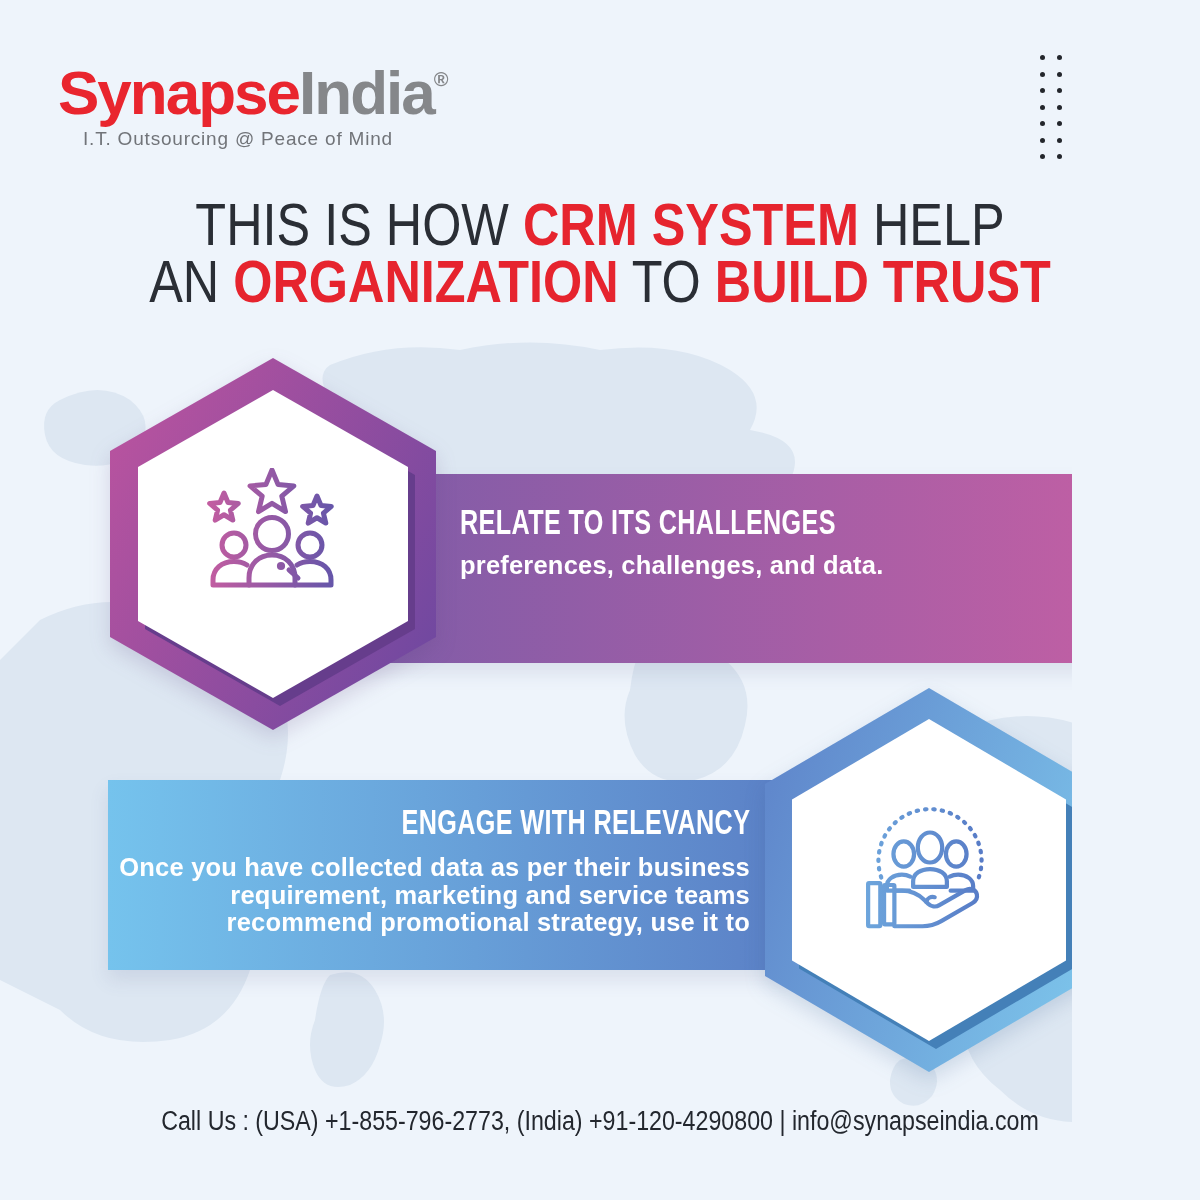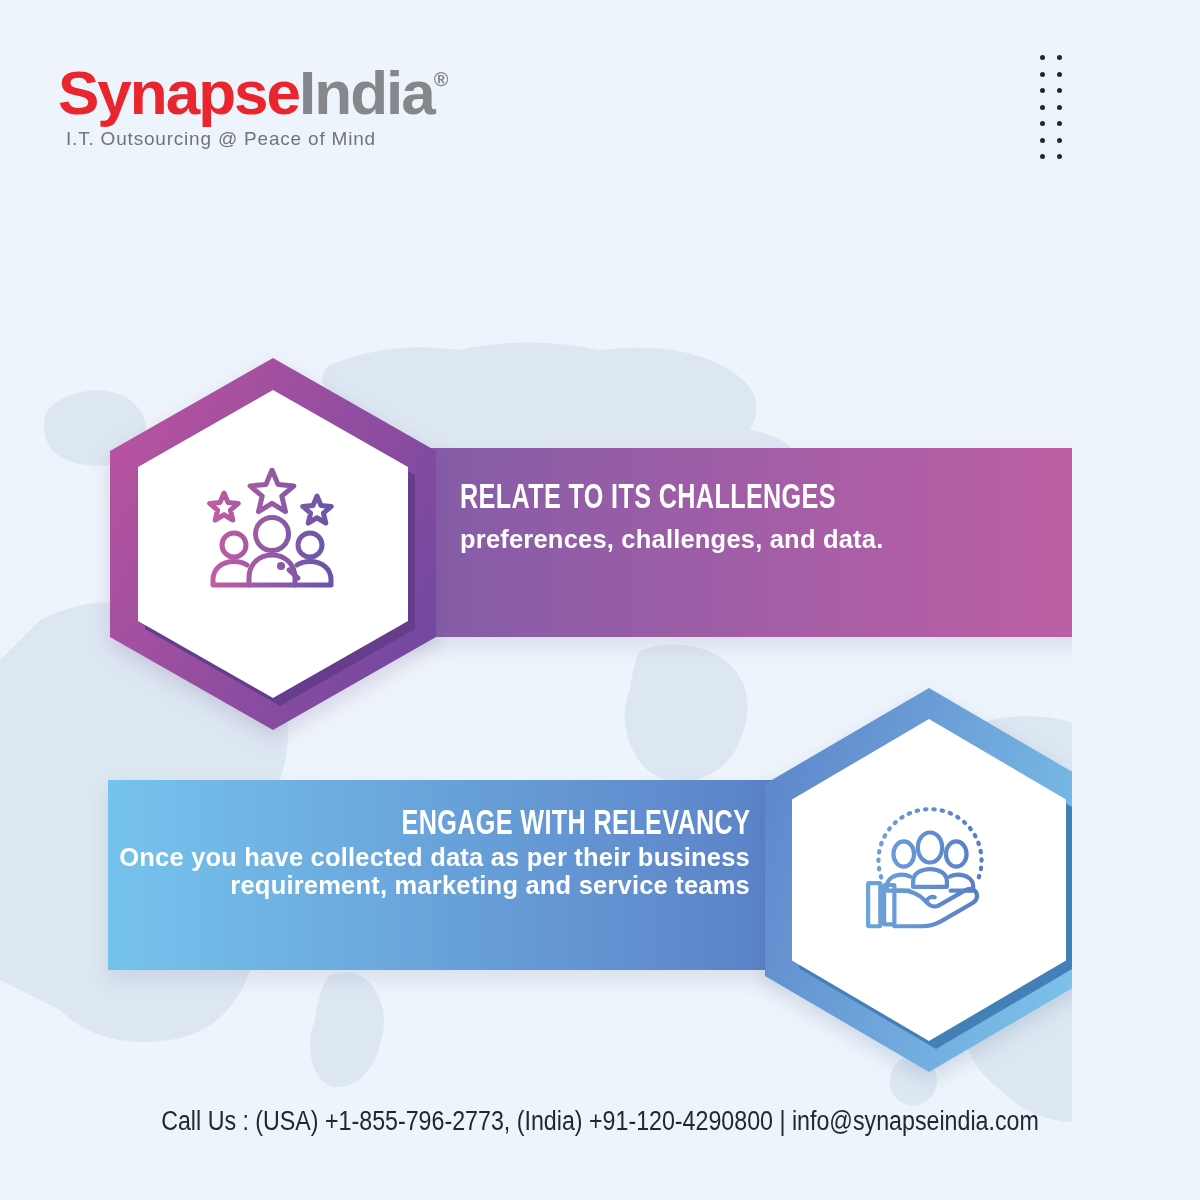--- a/index.html
+++ b/index.html
@@ -6,46 +6,46 @@
   .canvas{position:relative;width:1072px;height:1200px;background:#eef4fb;overflow:hidden;
           font-family:"Liberation Sans","DejaVu Sans",sans-serif;}
   
   .worldmap{position:absolute;left:0;top:0;z-index:0;}
   
   .logo{position:absolute;left:58px;top:48px;z-index:3;}
   .logo-line{font-weight:bold;font-size:62px;letter-spacing:-2px;line-height:62px;white-space:nowrap;}
   .brand-red{color:#e9252e;}
   .brand-gray{color:#85878a;}
   .brand-reg{color:#85878a;font-size:20px;vertical-align:28px;letter-spacing:0;}
-  .logo-tagline{color:#717479;font-size:19px;letter-spacing:0.8px;margin:4px 0 0 8px;}
+  .logo-tagline{color:#717479;font-size:19px;letter-spacing:0.8px;margin:4px 0 0 25px;}
   
   .dot-grid{position:absolute;left:1040px;top:55px;z-index:3;display:grid;
             grid-template-columns:repeat(7,5px);grid-auto-rows:5px;gap:11.5px;}
   .dot{width:5px;height:5px;border-radius:50%;background:#23262c;}
   
   .title{position:absolute;left:0;top:196px;width:1200px;margin:0;z-index:3;
          font-size:60px;line-height:57px;text-align:center;font-weight:400;}
   .title-line{white-space:pre;transform:scaleX(0.84);transform-origin:center;}
   .t-dark{color:#2a2e35;font-weight:400;}
   .t-red{color:#e6242e;font-weight:700;}
   
   .banner{position:absolute;z-index:1;color:#ffffff;
           box-shadow:0 10px 18px rgba(70,80,130,0.12);}
-  .banner1{left:320px;top:448px;width:772px;height:189px;
+  .banner1{left:320px;top:474px;width:772px;height:189px;
            background:linear-gradient(90deg,#7b5ca8 0%,#bf5fa4 100%);
            box-sizing:border-box;padding:28px 0 0 140px;text-align:left;}
   .banner2{left:108px;top:780px;width:682px;height:190px;
            background:linear-gradient(90deg,#75c3ed 0%,#5b80c6 100%);
            box-sizing:border-box;padding:22px 40px 0 0;text-align:right;}
   .banner-heading{display:inline-block;font-size:35px;font-weight:700;letter-spacing:0.5px;
                   white-space:nowrap;}
   .banner1 .banner-heading{transform:scaleX(0.72);transform-origin:left center;}
   .banner2 .banner-heading{transform:scaleX(0.72);transform-origin:right center;}
   .banner-body{margin-top:9px;font-size:25.5px;font-weight:700;letter-spacing:0.2px;line-height:29px;}
-  .banner2 .banner-body{line-height:27.5px;margin-top:2px;}
+  .banner2 .banner-body{line-height:27.5px;margin-top:12px;}
   
   .hex1{position:absolute;left:103px;top:349px;z-index:2;filter:drop-shadow(0 8px 10px rgba(90,60,120,0.18));}
   .hex2{position:absolute;left:757px;top:680px;z-index:2;filter:drop-shadow(0 8px 10px rgba(50,90,140,0.18));}
   .icon1{position:absolute;left:203px;top:468px;z-index:4;}
   .icon2{position:absolute;left:855px;top:800px;z-index:4;}
   
   .footer{position:absolute;left:0;top:1106px;width:1200px;z-index:3;text-align:center;
           font-size:27px;color:#23272e;transform:scaleX(0.86);transform-origin:center;white-space:pre;}
 </style>
 </head>
@@ -116,20 +116,24 @@
       <span class="dot" style="background: rgb(35, 38, 44);"></span>
       <span class="dot" style="background: rgb(35, 38, 44);"></span>
       <span class="dot" style="background: rgb(35, 38, 44);"></span>
       <span class="dot" style="background: rgb(35, 38, 44);"></span>
       <span class="dot" style="background: rgb(35, 38, 44);"></span>
       <span class="dot" style="background: rgb(35, 38, 44);"></span>
       <span class="dot" style="background: rgb(35, 38, 44);"></span>
       <span class="dot" style="background: rgb(35, 38, 44);"></span>
     </div>
 
+  <h1 class="title">
+    <div class="title-line"><span class="t-dark">THIS IS HOW </span><span class="t-red">CRM SYSTEM</span><span class="t-dark"> HELP</span></div>
+    <div class="title-line"><span class="t-dark">AN </span><span class="t-red">ORGANIZATION</span><span class="t-dark"> TO </span><span class="t-red">BUILD TRUST</span></div>
+  </h1>
 
   <div class="banner banner1">
     <div class="banner-heading">RELATE TO ITS CHALLENGES</div>
     <div class="banner-body">
       <div>preferences, challenges, and data.</div>
     </div>
   </div>
 
   <svg class="hex1" width="340" height="390" viewBox="0 0 340 390">
     <defs>
@@ -163,20 +167,21 @@
       <circle cx="78" cy="98" r="1.6" fill="url(#ig1)"></circle>
       <path d="M86,102 l9,8"></path>
     </g>
   </svg>
 
   <div class="banner banner2">
     <div class="banner-heading">ENGAGE WITH RELEVANCY</div>
     <div class="banner-body">
       <div>Once you have collected data as per their business</div>
       <div>requirement, marketing and service teams</div>
+      <div>recommend promotional strategy, use it to</div>
     </div>
   </div>
 
   <svg class="hex2" width="344" height="400" viewBox="0 0 344 400">
     <defs>
       <linearGradient id="hg2" x1="0" y1="0.3" x2="1" y2="0.7">
         <stop offset="0" stop-color="#6088cc"></stop>
           <stop offset="1" stop-color="#7cc3ea"></stop>
       </linearGradient>
     </defs>

